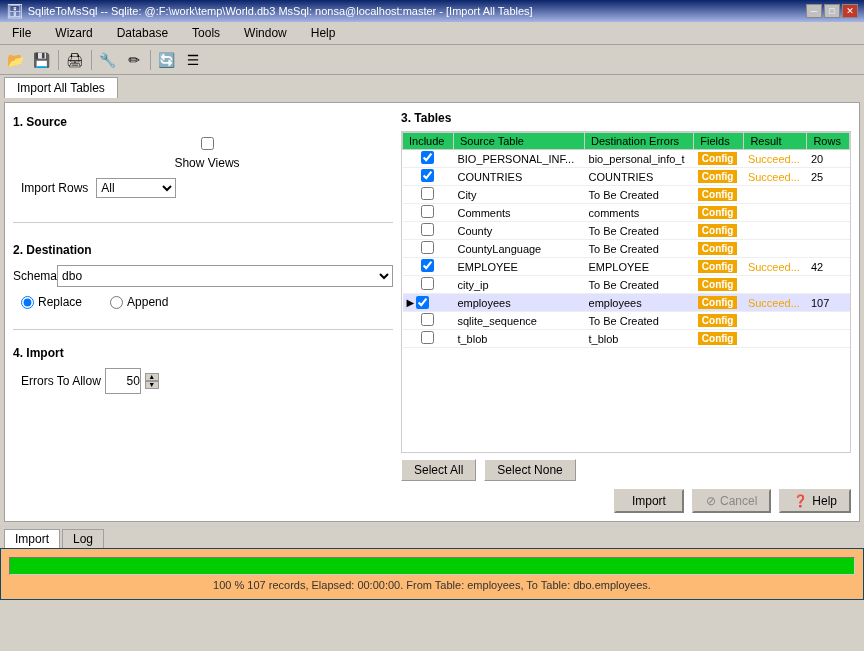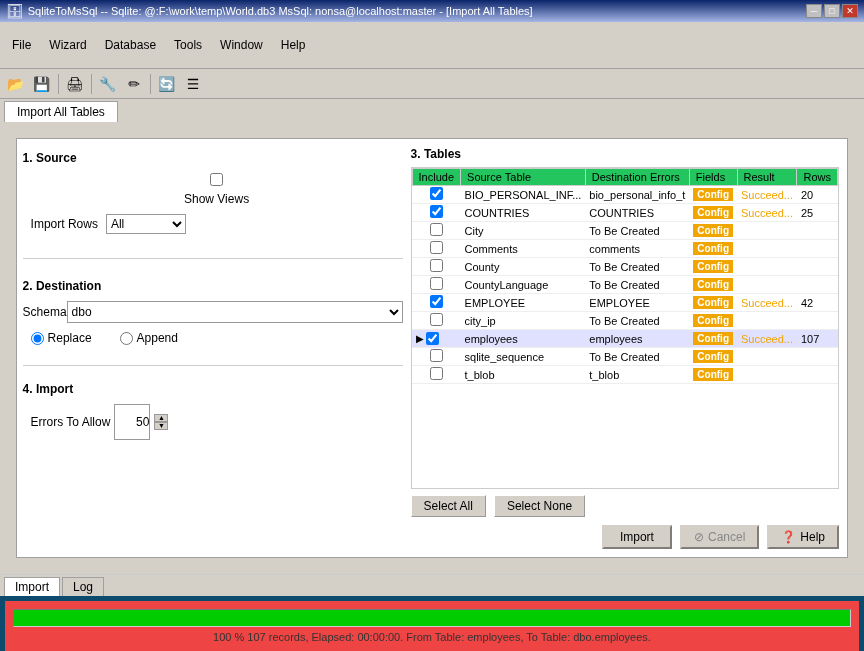--- a/index.html
+++ b/index.html
@@ -21,23 +21,23 @@
       border: 1px solid #888;
       font-size: 9px;
       display: flex; align-items: center; justify-content: center;
       cursor: pointer;
     }
     .title-bar-btn.close { background: #c0392b; color: white; }
 
     .menu-bar {
       background: #d4d0c8;
       border-bottom: 1px solid #a0a0a0;
-      padding: 14px 4px;
-      display: flex;
-      gap: 2px;
+      padding: 2px 4px;
+      display: flex;
+      gap: 8px;
     }
     .menu-item {
       padding: 2px 8px;
       cursor: pointer;
       font-size: 12px;
     }
 
     .toolbar {
       background: #d4d0c8;
       border-bottom: 1px solid #a0a0a0;
@@ -69,25 +69,24 @@
       border-bottom: none;
       cursor: pointer;
       font-size: 12px;
       margin-right: 2px;
     }
     .tab.active { background: white; }
 
     .main-content {
       background: white;
       border: 1px solid #a0a0a0;
-      margin: 16px;
+      margin: 4px;
       display: flex;
       flex-direction: column;
       height: calc(651px - 22px - 26px - 30px - 26px);
-      align-items: flex-end;
     }
 
     .panels {
       display: flex;
       flex: 1;
       padding: 8px;
       gap: 8px;
       min-height: 0;
     }
 
@@ -243,21 +242,21 @@
     .btn:disabled { color: #aaa; cursor: default; }
 
     .errors-row {
       display: flex;
       align-items: center;
       gap: 4px;
     }
 
     .number-input {
       width: 36px;
-      height: 36px;
+      height: 26px;
       border: 1px solid #999;
       text-align: right;
       font-size: 12px;
     }
 
     .spinner { display: flex; flex-direction: column; }
     .spin-btn {
       width: 14px; height: 8px;
       background: #d4d0c8;
       border: 1px solid #999;
@@ -565,18 +564,18 @@
       </div>
     </div>
   </div>
 </div>
 
 <div class="bottom-tabs" style="background:#d4d0c8;border-top:1px solid #ccc;display:flex;padding:2px 4px 0;">
   <div class="bottom-tab active">Import</div>
   <div class="bottom-tab">Log</div>
 </div>
 
-<div class="progress-section" style="background:#ef4444;padding:8px;border:5px solid #0c4a6e;">
+<div class="progress-section" style="background:#fdba74;padding:8px;border:1px solid #0c4a6e;">
   <div class="progress-bar-outer">
     <div class="progress-bar-inner" id="progress-bar" style="width: 100%;"></div>
   </div>
   <div class="status-text">100 %    107 records,  Elapsed: 00:00:00.  From Table: employees,  To Table: dbo.employees.</div>
 </div>
 
 </body></html>

